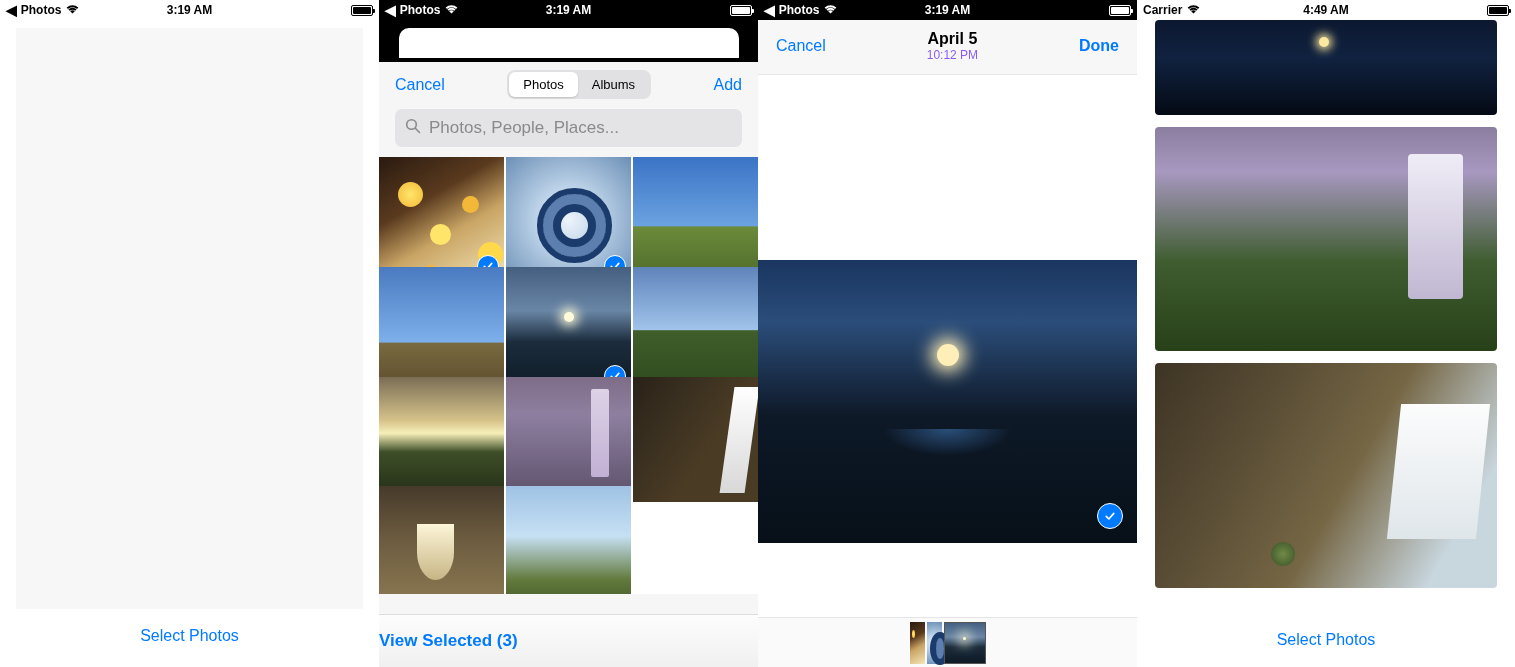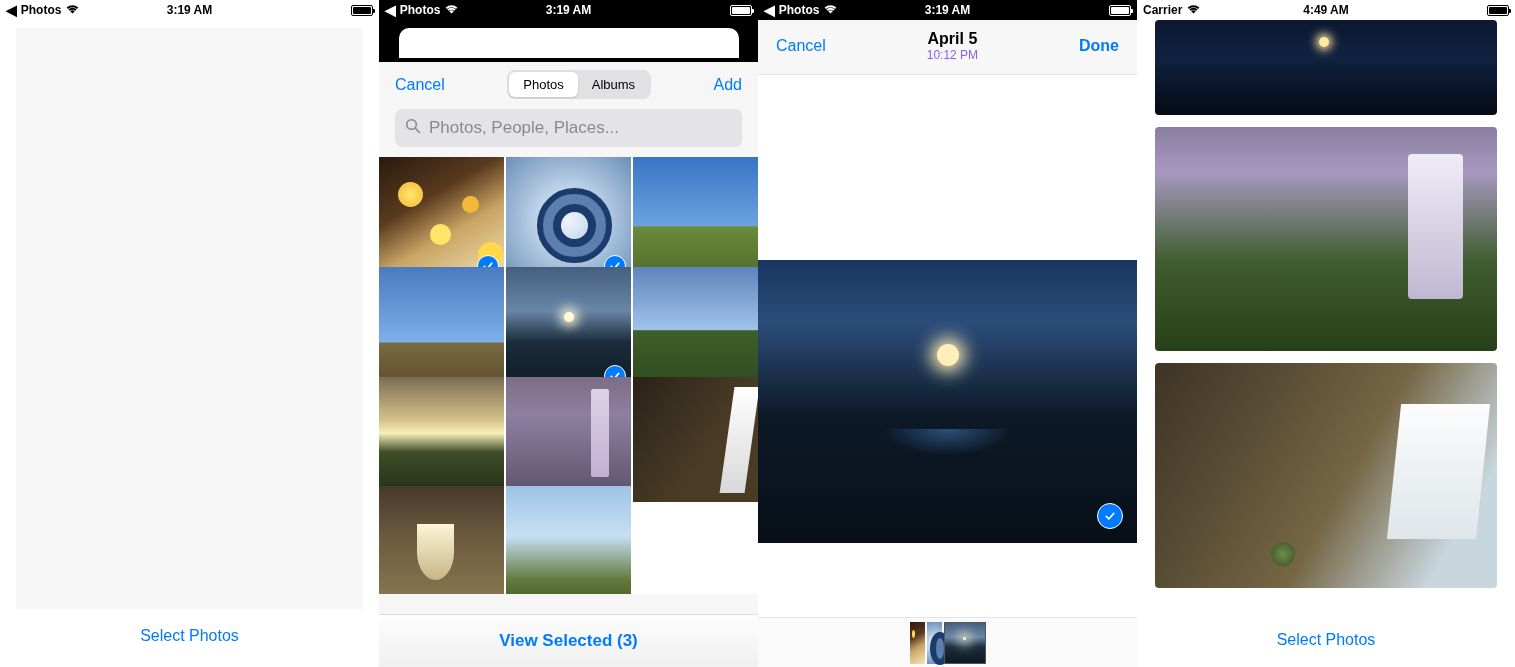--- a/index.html
+++ b/index.html
@@ -38,21 +38,21 @@
 .search-input::placeholder { color: #8a8a8e; }
 .search-box { position: relative; }
 .search-icon-pos { position: absolute; left: 10px; top: 50%; transform: translateY(-50%); color: #8a8a8e; }
 
 .grid { display: grid; grid-template-columns: repeat(3, 1fr); gap: 2px; padding: 0; flex: 1; overflow: hidden; background: #fff; }
 .cell { position: relative; aspect-ratio: 1; overflow: hidden; cursor: pointer; }
 .check-badge { position: absolute; right: 5px; bottom: 5px; width: 22px; height: 22px; background: #007aff; border: 1.5px solid #fff; border-radius: 50%; display: flex; align-items: center; justify-content: center; color: #fff; }
 .check-badge svg { width: 12px; height: 12px; }
 .thumb { width: 100%; height: 100%; }
 
-.sheet-footer { padding: 16px 0; text-align: center; font-size: 17px; font-weight: 600; color: #007aff; background: linear-gradient(#fdfdfd,#f0f0f0); border-top: 1px solid #ddd; cursor: pointer; margin-top: 20px; }
+.sheet-footer { padding: 16px 0; font-size: 17px; font-weight: 600; color: #007aff; background: linear-gradient(#fdfdfd,#f0f0f0); border-top: 1px solid #ddd; cursor: pointer; margin-top: 20px; }
 .nav-bar { display: flex; align-items: center; justify-content: space-between; padding: 10px 18px 12px 18px; border-bottom: 1px solid #e5e5e5; background: #f7f7f7; }
 .nav-title { text-align: center; }
 .nav-title-main { font-size: 16px; font-weight: 600; }
 .nav-title-sub { font-size: 12px; color: #8b5cf6; }
 .p3-body { flex: 1; background: #fff; display: flex; align-items: center; justify-content: center; padding-top: 110px; }
 .detail-photo { width: 379px; height: 283px; position: relative; }
 .detail-check { position: absolute; right: 14px; bottom: 14px; width: 26px; height: 26px; }
 
 .p3-strip { height: 50px; border-top: 1px solid #e5e5e5; display: flex; align-items: center; justify-content: center; gap: 2px; padding: 2px 0; background: #fafafa; }
 .strip-item { height: 42px; width: 15px; }

